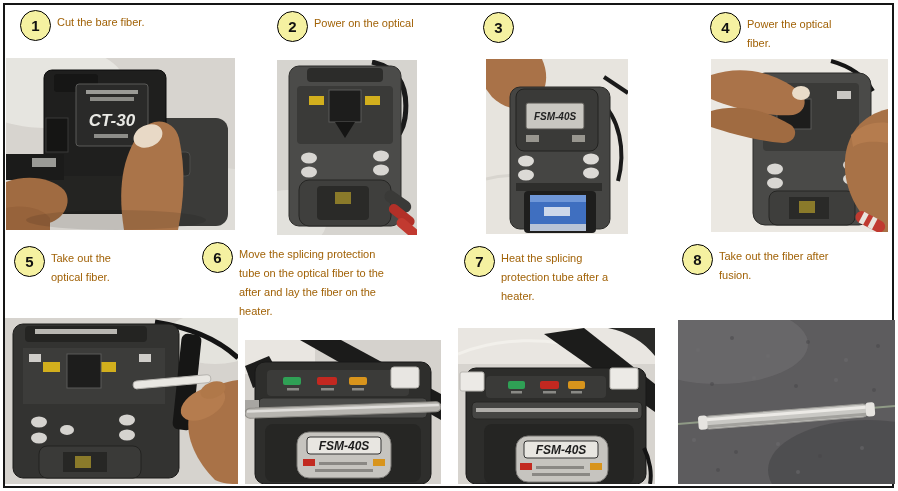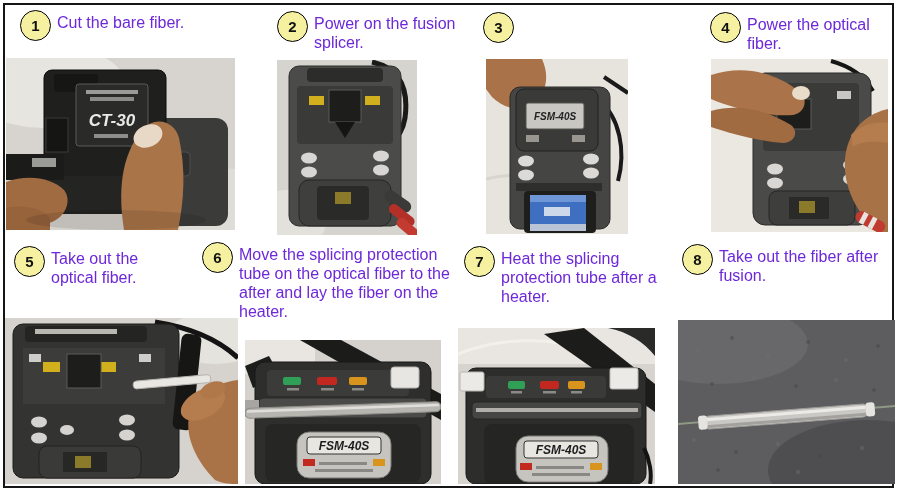--- a/index.html
+++ b/index.html
@@ -15,21 +15,21 @@
   .step{position:absolute;display:flex;align-items:flex-start;gap:6px;}
   .badge{
     width:31px;height:31px;border-radius:50%;
     background:var(--badge-fill,#f5f1a1);
     border:1.6px solid var(--badge-border,#000);
     display:flex;align-items:center;justify-content:center;
     box-sizing:border-box;flex:0 0 auto;
   }
   .badge span{font-size:15px;font-weight:bold;color:#111;}
   .cap{margin-top:3px;}
-  .cap div{font-size:16px;line-height:19px;white-space:nowrap;color:#6d28d9;}
+  .cap div{font-size:11px;line-height:19px;white-space:nowrap;color:#a16207;}
   .photo{position:absolute;overflow:hidden;}
   .photo svg{display:block;width:100%;height:100%;}
 </style>
 </head>
 <body>
 
 <div class="stage">
   <div class="frame"></div>
 
   <div class="step" style="left:20px;top:10px;">
@@ -39,22 +39,21 @@
     <div class="cap">
       <div>Cut the bare fiber.</div>
     </div>
   </div>
 
   <div class="step" style="left:277px;top:11px;">
     <div class="badge">
         <span>2</span>
       </div>
     <div class="cap">
-      <div>Power on the fusion</div>
-      <div>splicer.</div>
+      <div>Power on the optical</div>
     </div>
   </div>
 
   <div class="step" style="left:483px;top:12px;">
     <div class="badge">
         <span>3</span>
       </div>
   </div>
 
   <div class="step" style="left:710px;top:12px;">

